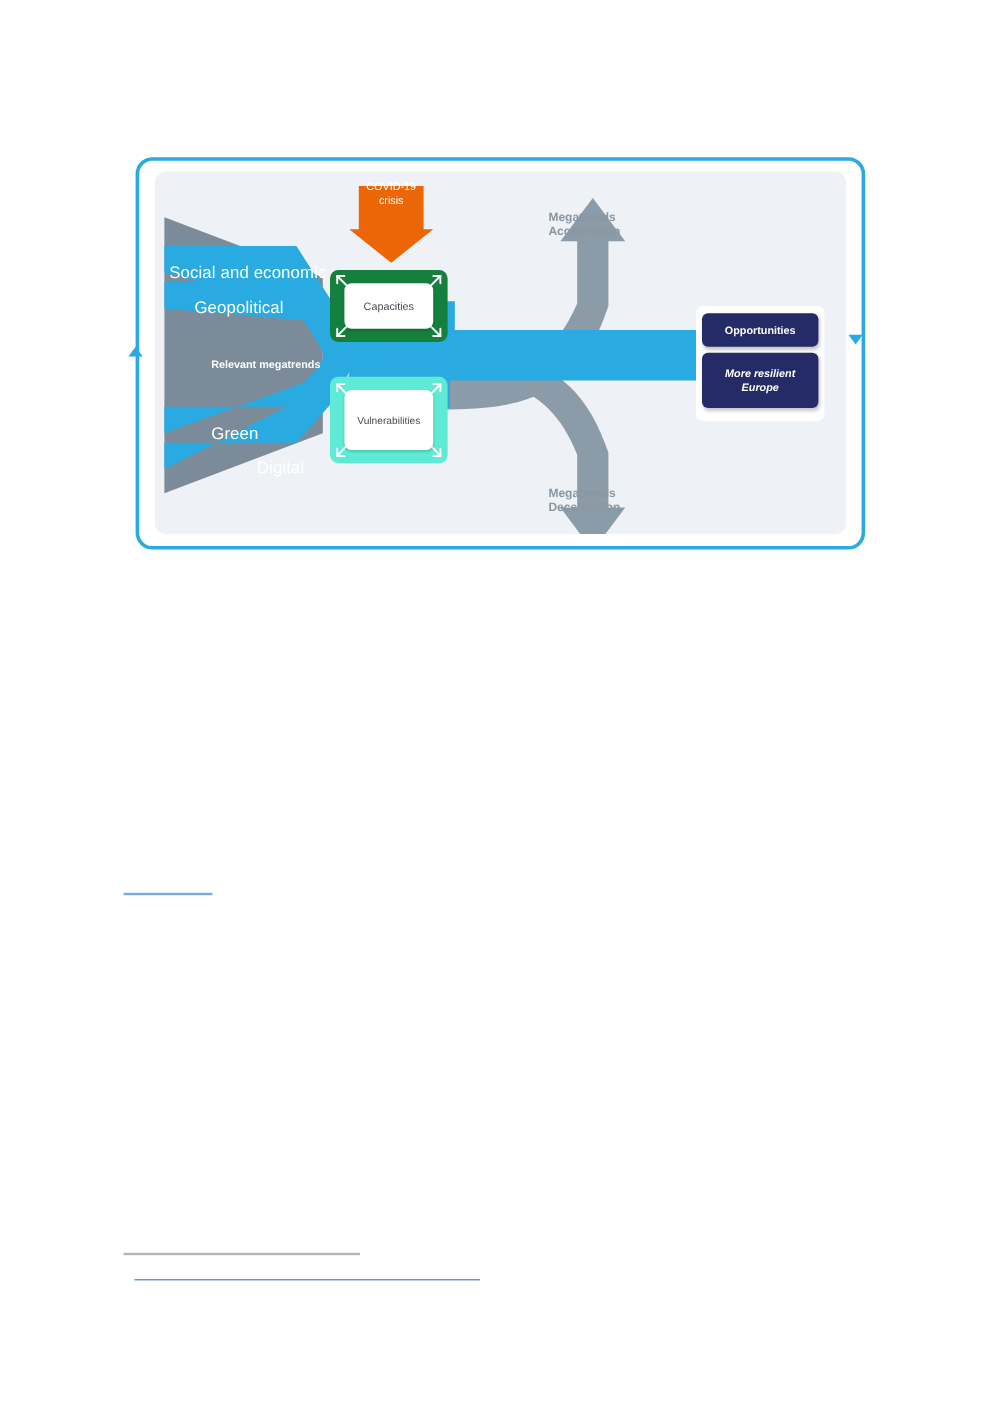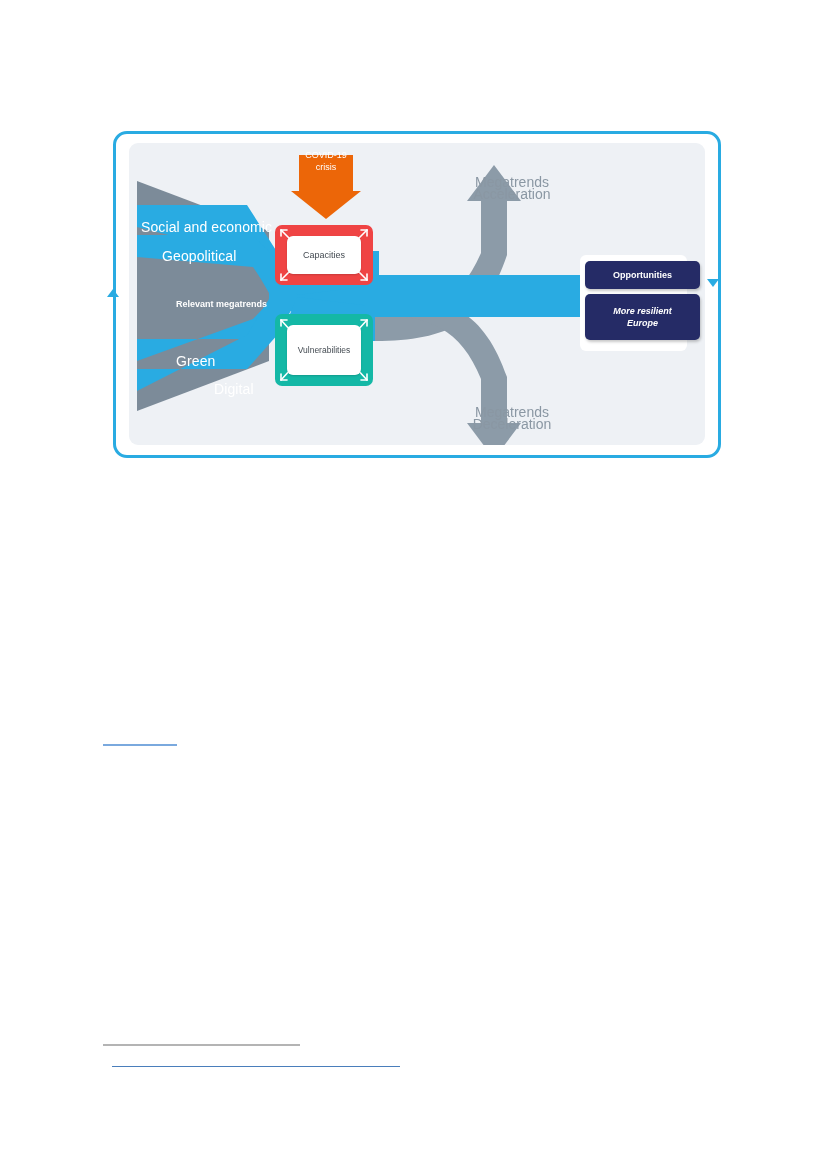--- a/index.html
+++ b/index.html
@@ -80,25 +80,25 @@
     line-height:12px;
   }
 
   
   .box-outer{
     position:absolute;
     border-radius:7px;
   }
   .box-capacities{
     left:275px;top:225px;width:98px;height:60px;
-    background:#ef4444;
+    background:#15803d;
   }
   .box-vulnerabilities{
     left:275px;top:314px;width:98px;height:72px;
-    background:#14b8a6;
+    background:#5eead4;
   }
   .box-inner{
     position:absolute;
     left:12px;top:11px;right:12px;bottom:11px;
     background:#ffffff;
     border-radius:6px;
     display:flex;align-items:center;justify-content:center;
     color:#444b52;
     font-size:9px;
     box-shadow:0 1px 2px rgba(0,0,0,.16);
@@ -118,40 +118,40 @@
     font-weight:bold;
     line-height:10.5px;
     letter-spacing:.25px;
     white-space:pre-line;
   }
 
   
   .mt-label{
     position:absolute;
     color:#8a97a3;
-    font-size:14px;
+    font-size:10px;
     line-height:12px;
-    text-align:center;
     width:110px;
+    font-weight:bold;
   }
   .mt-accel{left:457px;top:176px;}
   .mt-decel{left:457px;top:406px;}
 
   
   .navy-wrap{
     position:absolute;
     left:580px;top:255px;
     width:107px;height:96px;
     background:#ffffff;
     border-radius:6px;
   }
   .navy-box{
     position:absolute;
     left:5px;
-    width:115px;
+    width:97px;
     background:#252b66;
     border-radius:5px;
     color:#ffffff;
     display:flex;align-items:center;justify-content:center;
     text-align:center;
     box-shadow:1px 2px 3px rgba(0,0,0,.22);
   }
   .navy-opportunities{
     top:6px;height:28px;
     font-size:9px;font-weight:bold;

